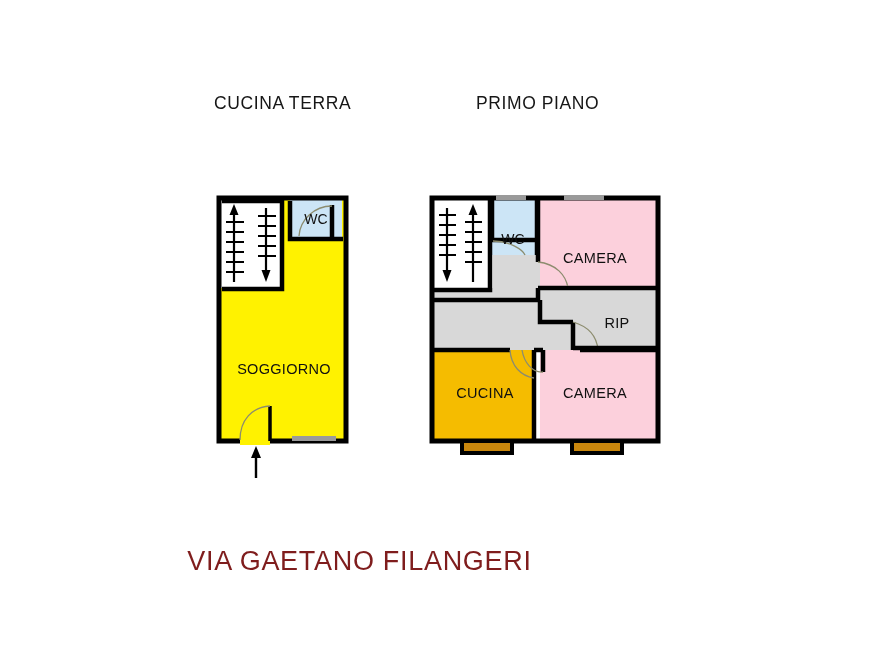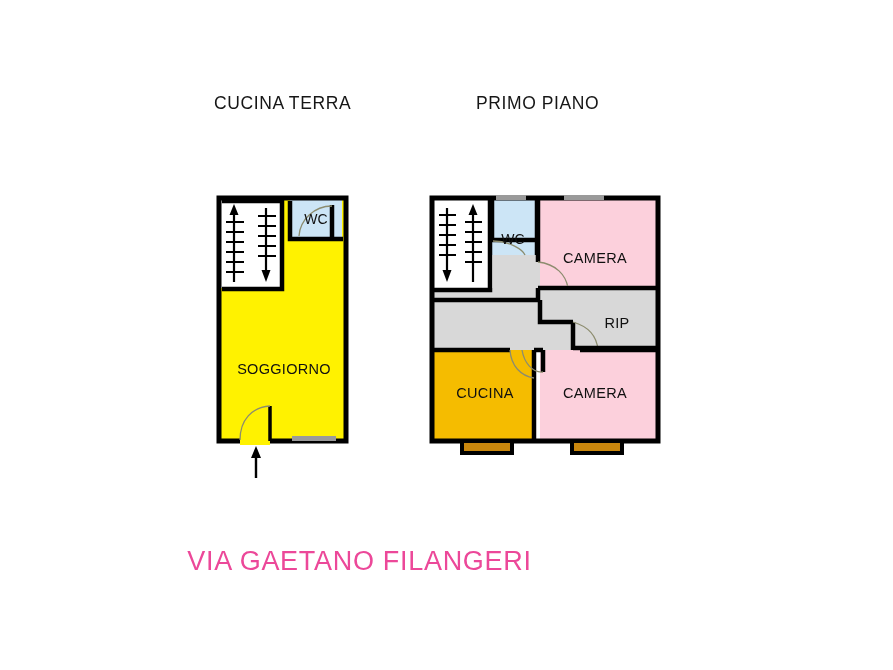--- a/index.html
+++ b/index.html
@@ -35,21 +35,21 @@
   #title-piano-terra { left: 214px; top: 93px; }
   #title-primo-piano { left: 476px; top: 93px; }
   #street-caption {
     position: absolute;
     left: 0;
     top: 546px;
     width: 719px;
     text-align: center;
     font-size: 27px;
     letter-spacing: 0.7px;
-    color: #ec4899;
+    color: #7f1d1d;
     white-space: nowrap;
   }
   svg.plan-svg {
     position: absolute;
     left: 0;
     top: 0;
     width: 893px;
     height: 670px;
     overflow: visible;
   }

